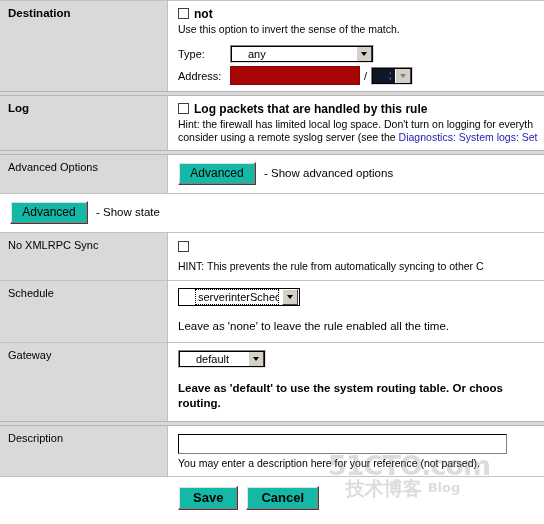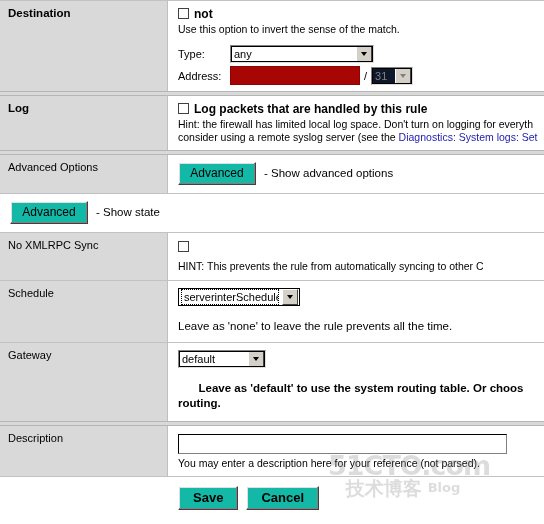--- a/index.html
+++ b/index.html
@@ -118,21 +118,21 @@
     background: #ffffff;
     border-top: 1px solid #828282;
     border-left: 1px solid #828282;
     border-right: 1px solid #dfdfdf;
     border-bottom: 1px solid #dfdfdf;
     outline: 1px solid #000;
     outline-offset: -2px;
     height: 18px;
     box-sizing: border-box;
     font-size: 11px;
-    padding: 0 0 0 3px;
+    padding: 0 0 0 17px;
     position: relative;
   }
   .sel .selval {
     flex: 1;
     white-space: nowrap;
     overflow: hidden;
   }
   .sel .arrowbox {
     width: 16px;
     height: 16px;
@@ -329,35 +329,35 @@
   <div class="rowsep-thin"></div>
   <div class="row">
     <div class="cell-label">Schedule</div>
     <div class="cell-field" style="padding-top:7px;padding-bottom:8px;">
       <span class="sel focused" style="width:122px;">
         <span class="selval">serverinterSchedule</span>
         <span class="arrowbox">
             <span class="tri"></span>
           </span>
       </span>
-      <div class="normline" style="margin-top:13px;">Leave as 'none' to leave the rule prevents all the time.</div>
+      <div class="normline" style="margin-top:13px;">Leave as 'none' to leave the rule enabled all the time.</div>
     </div>
   </div>
 
   <div class="rowsep-thin"></div>
   <div class="row">
     <div class="cell-label">Gateway</div>
     <div class="cell-field" style="padding-top:7px;padding-bottom:10px;">
       <span class="sel" style="width:88px;">
         <span class="selval">default</span>
         <span class="arrowbox">
             <span class="tri"></span>
           </span>
       </span>
-      <div class="bigline" style="margin-top:13px;text-align:center;">Leave as 'default' to use the system routing table. Or choos</div>
+      <div class="bigline" style="margin-top:13px;">Leave as 'default' to use the system routing table. Or choos</div>
       <div class="bigline">routing.</div>
     </div>
   </div>
 
   <div class="rowsep-thick"></div>
   <div class="row">
     <div class="cell-label">Description</div>
     <div class="cell-field" style="padding-top:8px;padding-bottom:6px;">
       <div class="txt desc"></div>
       <div class="hint" style="margin-top:3px;">You may enter a description here for your reference (not parsed).</div>

